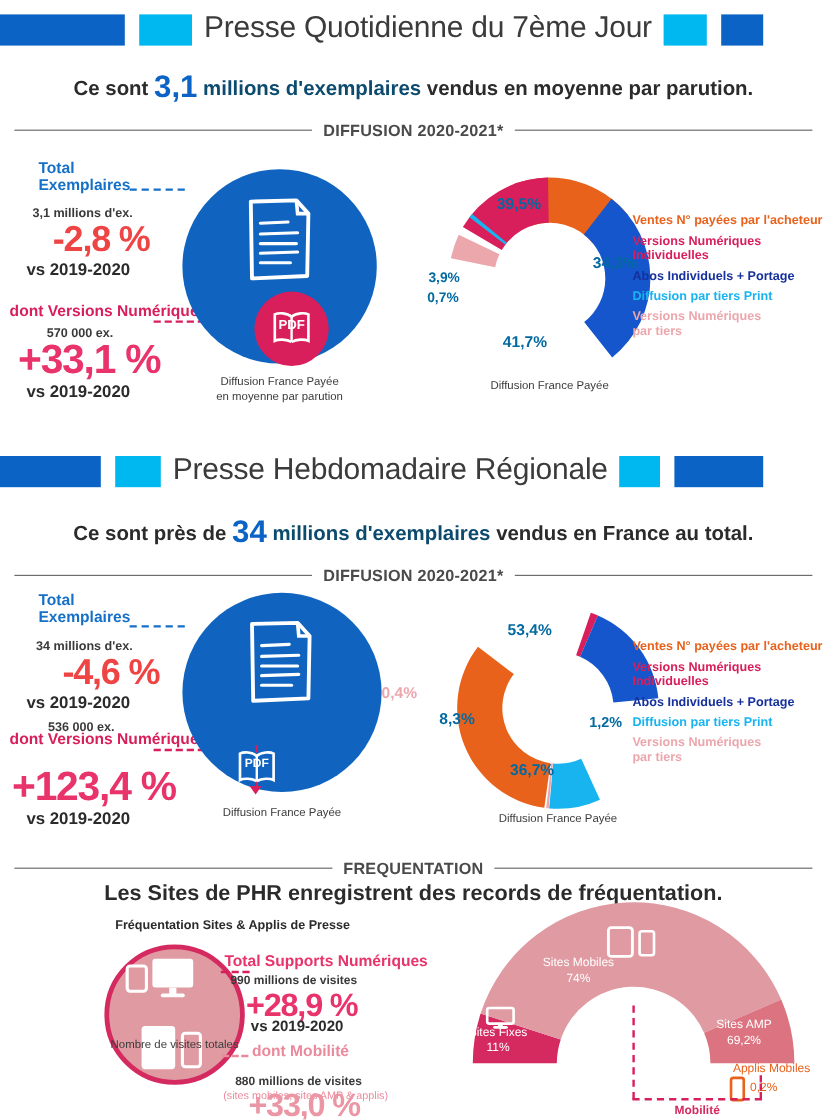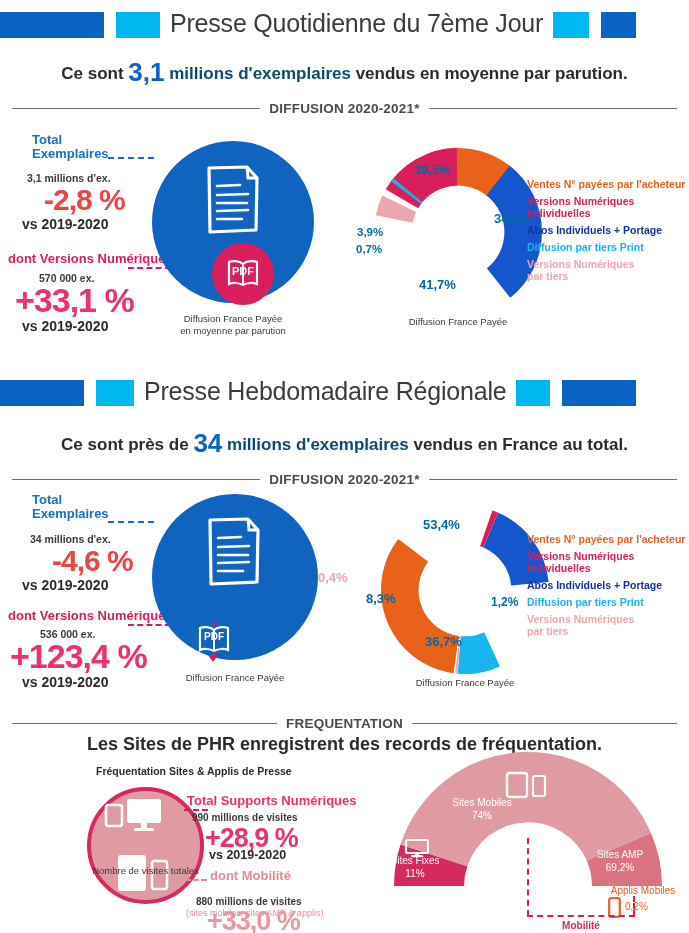--- a/index.html
+++ b/index.html
@@ -211,21 +211,21 @@
   <div>Total</div>
   <div>Exemplaires</div>
 </div>
 <div class="abs dash-blue" style="left:108px;top:521px;width:46px;"></div>
 <div class="abs statsub" style="left:30px;top:533px;">34 millions d'ex.</div>
 <div class="abs statbig grey" style="left:52px;top:547px;">-4,6 %</div>
 <div class="abs statvs" style="left:22px;top:577px;">vs 2019-2020</div>
 
 <div class="abs statlabel stat-pink" style="left:8px;top:609px;">dont Versions Numériques</div>
 <div class="abs dash-pink" style="left:128px;top:624px;width:52px;"></div>
-<div class="abs statsub" style="left:40px;top:628px;">536 000 ex.</div>
+<div class="abs statsub" style="left:40px;top:600px;">536 000 ex.</div>
 <div class="abs statbig pink" style="left:10px;top:640px;font-size:34px;">+123,4 %</div>
 <div class="abs statvs" style="left:22px;top:674px;">vs 2019-2020</div>
 
 <div class="abs circle-blue" style="left:152px;top:494px;width:166px;height:166px;"></div>
 <div class="abs" style="left:203px;top:516px;">
   <svg width="62" height="72" viewBox="0 0 62 72">
     <path d="M7 4 L45 3 L55 14 L54 66 L8 68 Z" fill="none" stroke="#ffffff" stroke-width="3.2" stroke-linejoin="round"></path>
     <path d="M45 3 L46 14 L55 14" fill="none" stroke="#ffffff" stroke-width="3"></path>
     <g stroke="#ffffff" stroke-width="2.6" stroke-linecap="round">
       <line x1="15" y1="22" x2="38" y2="21"></line>

